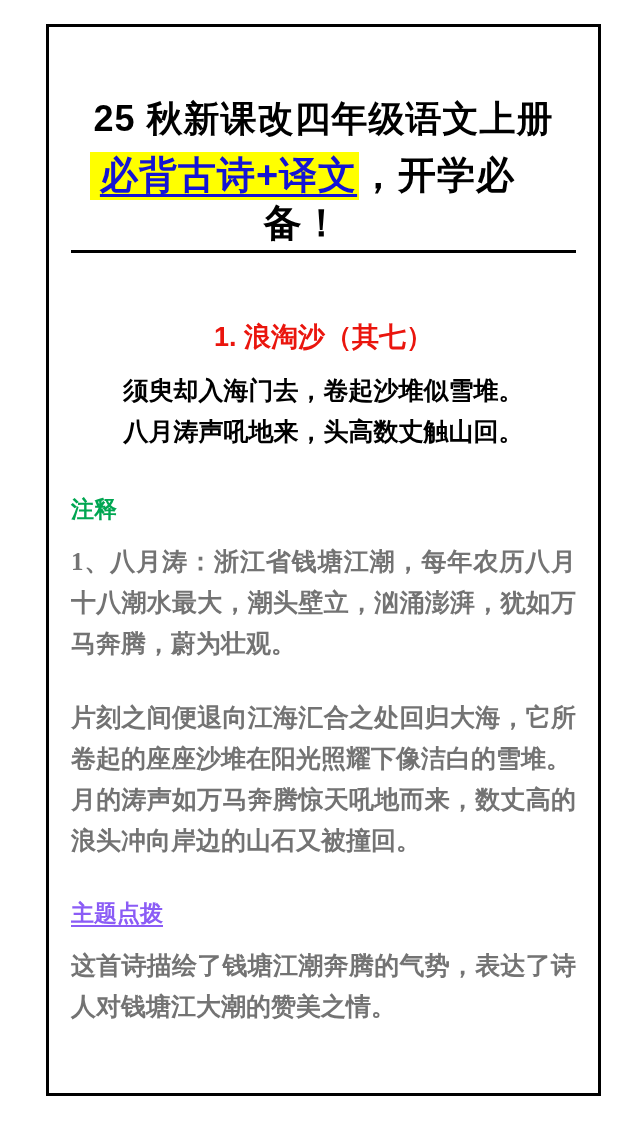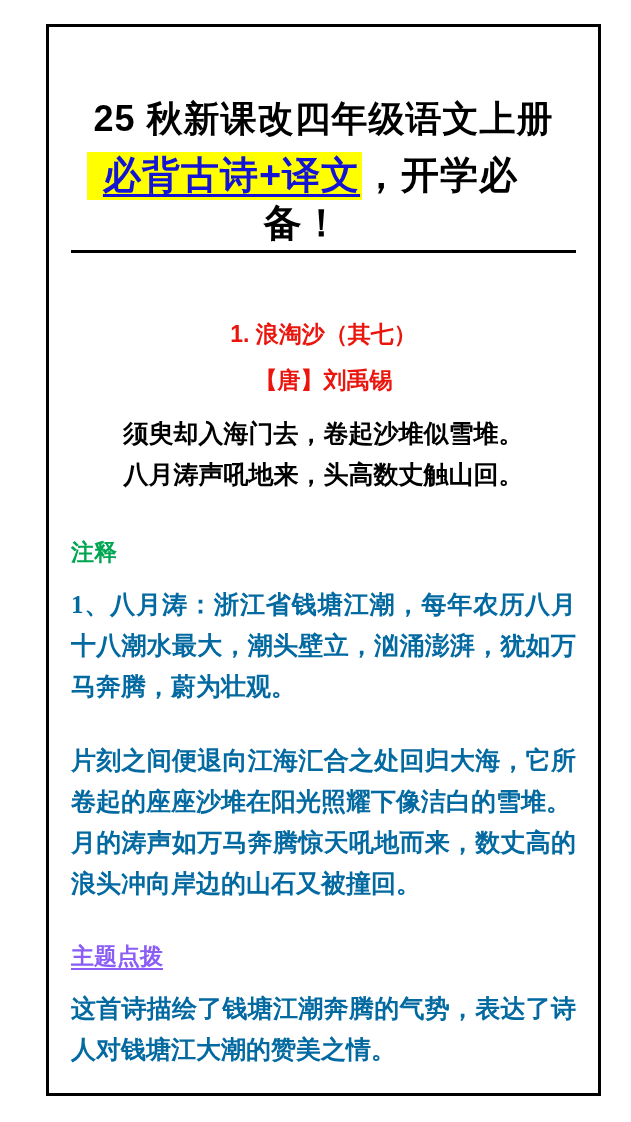--- a/index.html
+++ b/index.html
@@ -47,30 +47,30 @@
     border-bottom: 3px solid #000000;
     padding-right: 42px;
     padding-bottom: 3px;
   }
   .title-highlight {
     background: #ffff00;
     color: #1414d4;
     text-decoration: underline;
     text-decoration-thickness: 3px;
     text-underline-offset: 6px;
-    padding: 2px 2px 4px 16px;
+    padding: 2px 2px 4px 10px;
   }
   .title-rest { color: #000000; }
   
   .poem {
     margin-top: 66px;
     text-align: center;
   }
   .poem-title {
-    font-size: 23px;
+    font-size: 27px;
     color: #ea150d;
     margin-bottom: 15px;
     text-align: center;
   }
   .poem-author {
     font-size: 23px;
     color: #ea150d;
     margin-bottom: 17px;
   }
   .poem-line {
@@ -82,21 +82,21 @@
   .section-heading {
     font-size: 23px;
     margin-bottom: 16px;
   }
   .notes { margin-top: 42px; font-family: Liberation Serif, serif; }
   .notes .section-heading { color: #00a651; }
   .body-text {
     font-size: 25px;
     line-height: 41px;
     text-align: justify;
-    color: #0369a1;
+    color: #737373;
   }
   .translation { margin-top: 33px; }
   .translation .section-heading { color: #ed7d31; }
   .theme { margin-top: 37px; }
   .theme .section-heading {
     color: #8b5cf6;
     text-decoration: underline;
     text-decoration-thickness: 2px;
     text-underline-offset: 4px;
   }
@@ -109,21 +109,20 @@
 
     <div class="header">
       <div class="title-line1">25 秋新课改四年级语文上册</div>
       <div class="title-line2-wrap">
         <span class="title-line2"><span class="title-highlight">必背古诗+译文</span><span class="title-rest">，开学必备！</span></span>
       </div>
     </div>
 
     <div class="poem">
       <div class="poem-title">1. 浪淘沙（其七）</div>
-      <div class="poem-author">【唐】刘禹锡</div>
       <div class="poem-line">须臾却入海门去，卷起沙堆似雪堆。</div>
       <div class="poem-line">八月涛声吼地来，头高数丈触山回。</div>
     </div>
 
     <div class="section notes">
       <div class="section-heading">注释</div>
       <div class="body-text">1、八月涛：浙江省钱塘江潮，每年农历八月十八潮水最大，潮头壁立，汹涌澎湃，犹如万马奔腾，蔚为壮观。</div>
     </div>
 
     <div class="section translation">

